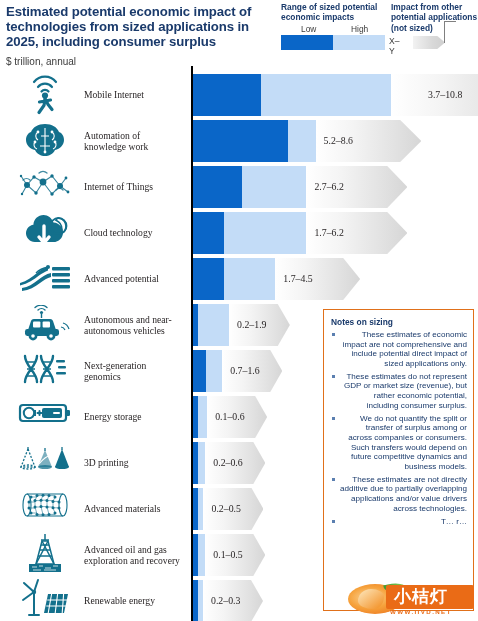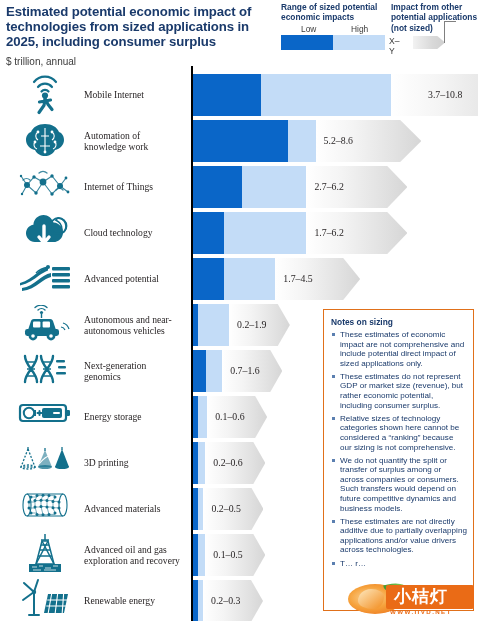--- a/index.html
+++ b/index.html
@@ -120,21 +120,21 @@
     width: 151px; height: 302px;
     border: 1.2px solid #e0701a;
     background: #ffffff;
     padding: 7px 6px 4px 7px;
     overflow: hidden;
   }
   .notes-title {
     font-size: 8.4px; font-weight: bold; color: #1a3a6b;
     margin-bottom: 3px;
   }
-  .notes ul { margin: 0; padding: 0; list-style: none; }
+  .notes ul { margin: 0; padding: 0; list-style: none; text-align: right; }
   .notes li {
     position: relative;
     font-size: 8.1px; line-height: 9.6px;
     color: #1a3a6b;
     padding-left: 9px;
     margin-bottom: 3.5px;
   }
   .notes li:before {
     content: "";
     position: absolute; left: 1px; top: 3.2px;
@@ -559,21 +559,20 @@
         </div>
       </div>
     </div>
 </div>
 
 <div class="notes">
   <div class="notes-title">Notes on sizing</div>
   <ul id="notes-list">
       <li>These estimates of economic impact are not comprehensive and include potential direct impact of sized applications only.</li>
       <li>These estimates do not represent GDP or market size (revenue), but rather economic potential, including consumer surplus.</li>
-      <li>Relative sizes of technology categories shown here cannot be considered a “ranking” because our sizing is not comprehensive.</li>
       <li>We do not quantify the split or transfer of surplus among or across companies or consumers. Such transfers would depend on future competitive dynamics and business models.</li>
       <li>These estimates are not directly additive due to partially overlapping applications and/or value drivers across technologies.</li>
       <li>T… r…</li>
     </ul>
 </div>
 
 <div class="watermark">
   <div class="wm-orange-circle"></div>
   <div class="wm-flame"></div>
   <div class="wm-leaf"></div>

